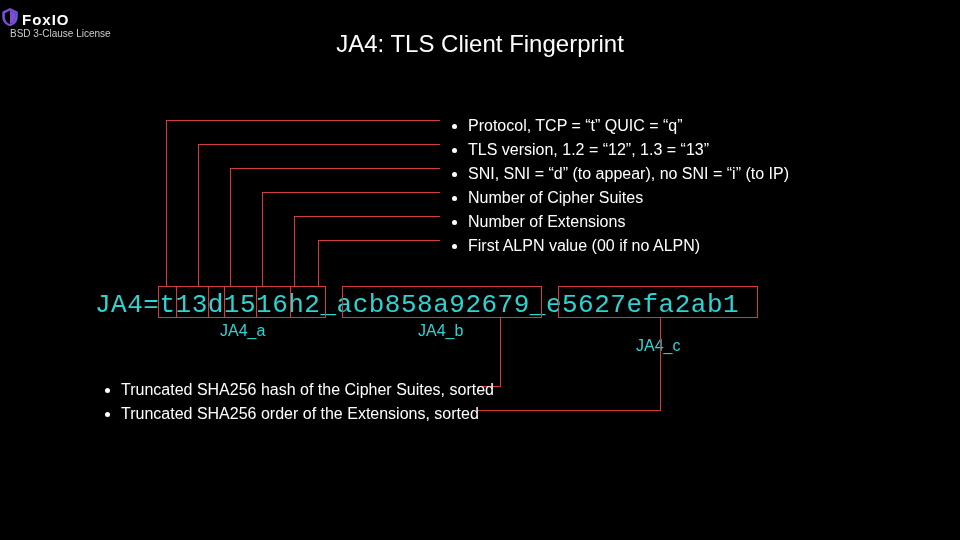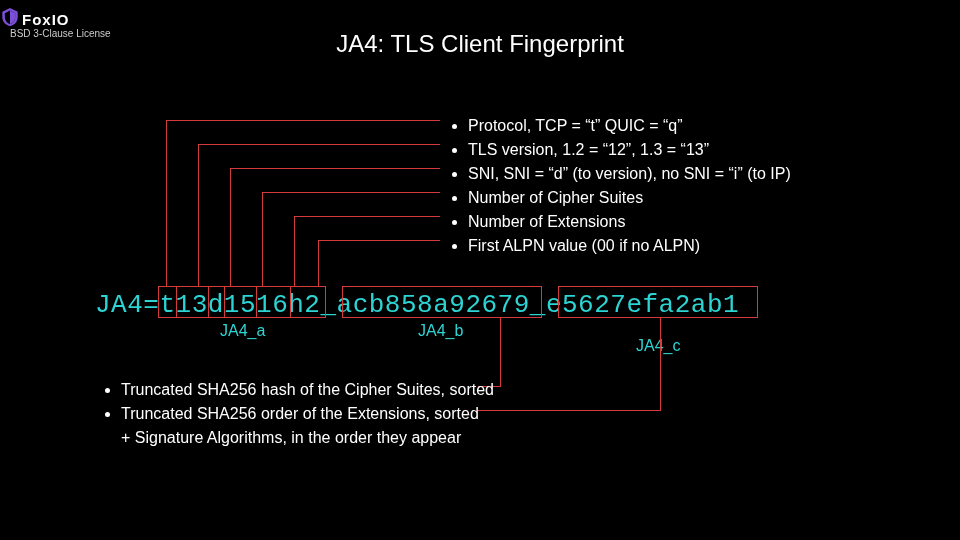--- a/index.html
+++ b/index.html
@@ -106,21 +106,21 @@
   </span>
   <span class="logo-text">FoxIO</span>
 </div>
 <div class="license">BSD 3-Clause License</div>
 
 <div class="title">JA4: TLS Client Fingerprint</div>
 
 <ul class="bullets-top">
   <li>Protocol, TCP = “t”  QUIC = “q”</li>
   <li>TLS version, 1.2 = “12”, 1.3 = “13”</li>
-  <li>SNI, SNI = “d” (to version), no SNI = “i” (to IP)</li>
+  <li>SNI, SNI = “d” (to appear), no SNI = “i” (to IP)</li>
   <li>Number of Cipher Suites</li>
   <li>Number of Extensions</li>
   <li>First ALPN value (00 if no ALPN)</li>
 </ul>
 
 <div class="fingerprint">
   <span>JA4=</span><span>t13d1516h2</span><span>_</span><span>acb858a92679</span><span>_</span><span>e5627efa2ab1</span>
 </div>
 
 <div class="box" style="top:286px; left:158px; width:168px; height:32px;"></div>
@@ -157,14 +157,13 @@
 
 <div class="line" style="top:318px; left:500px; width:1px; height:68px;"></div>
 <div class="line" style="top:386px; left:478px; width:23px; height:1px;"></div>
 
 <div class="line" style="top:318px; left:660px; width:1px; height:92px;"></div>
 <div class="line" style="top:410px; left:478px; width:183px; height:1px;"></div>
 
 <ul class="bullets-bottom">
   <li>Truncated SHA256 hash of the Cipher Suites, sorted</li>
   <li>Truncated SHA256 order of the Extensions, sorted</li>
-  <li class="cont">+ Signature Algorithms, in the order they appear</li>
 </ul>
 
 </body></html>

